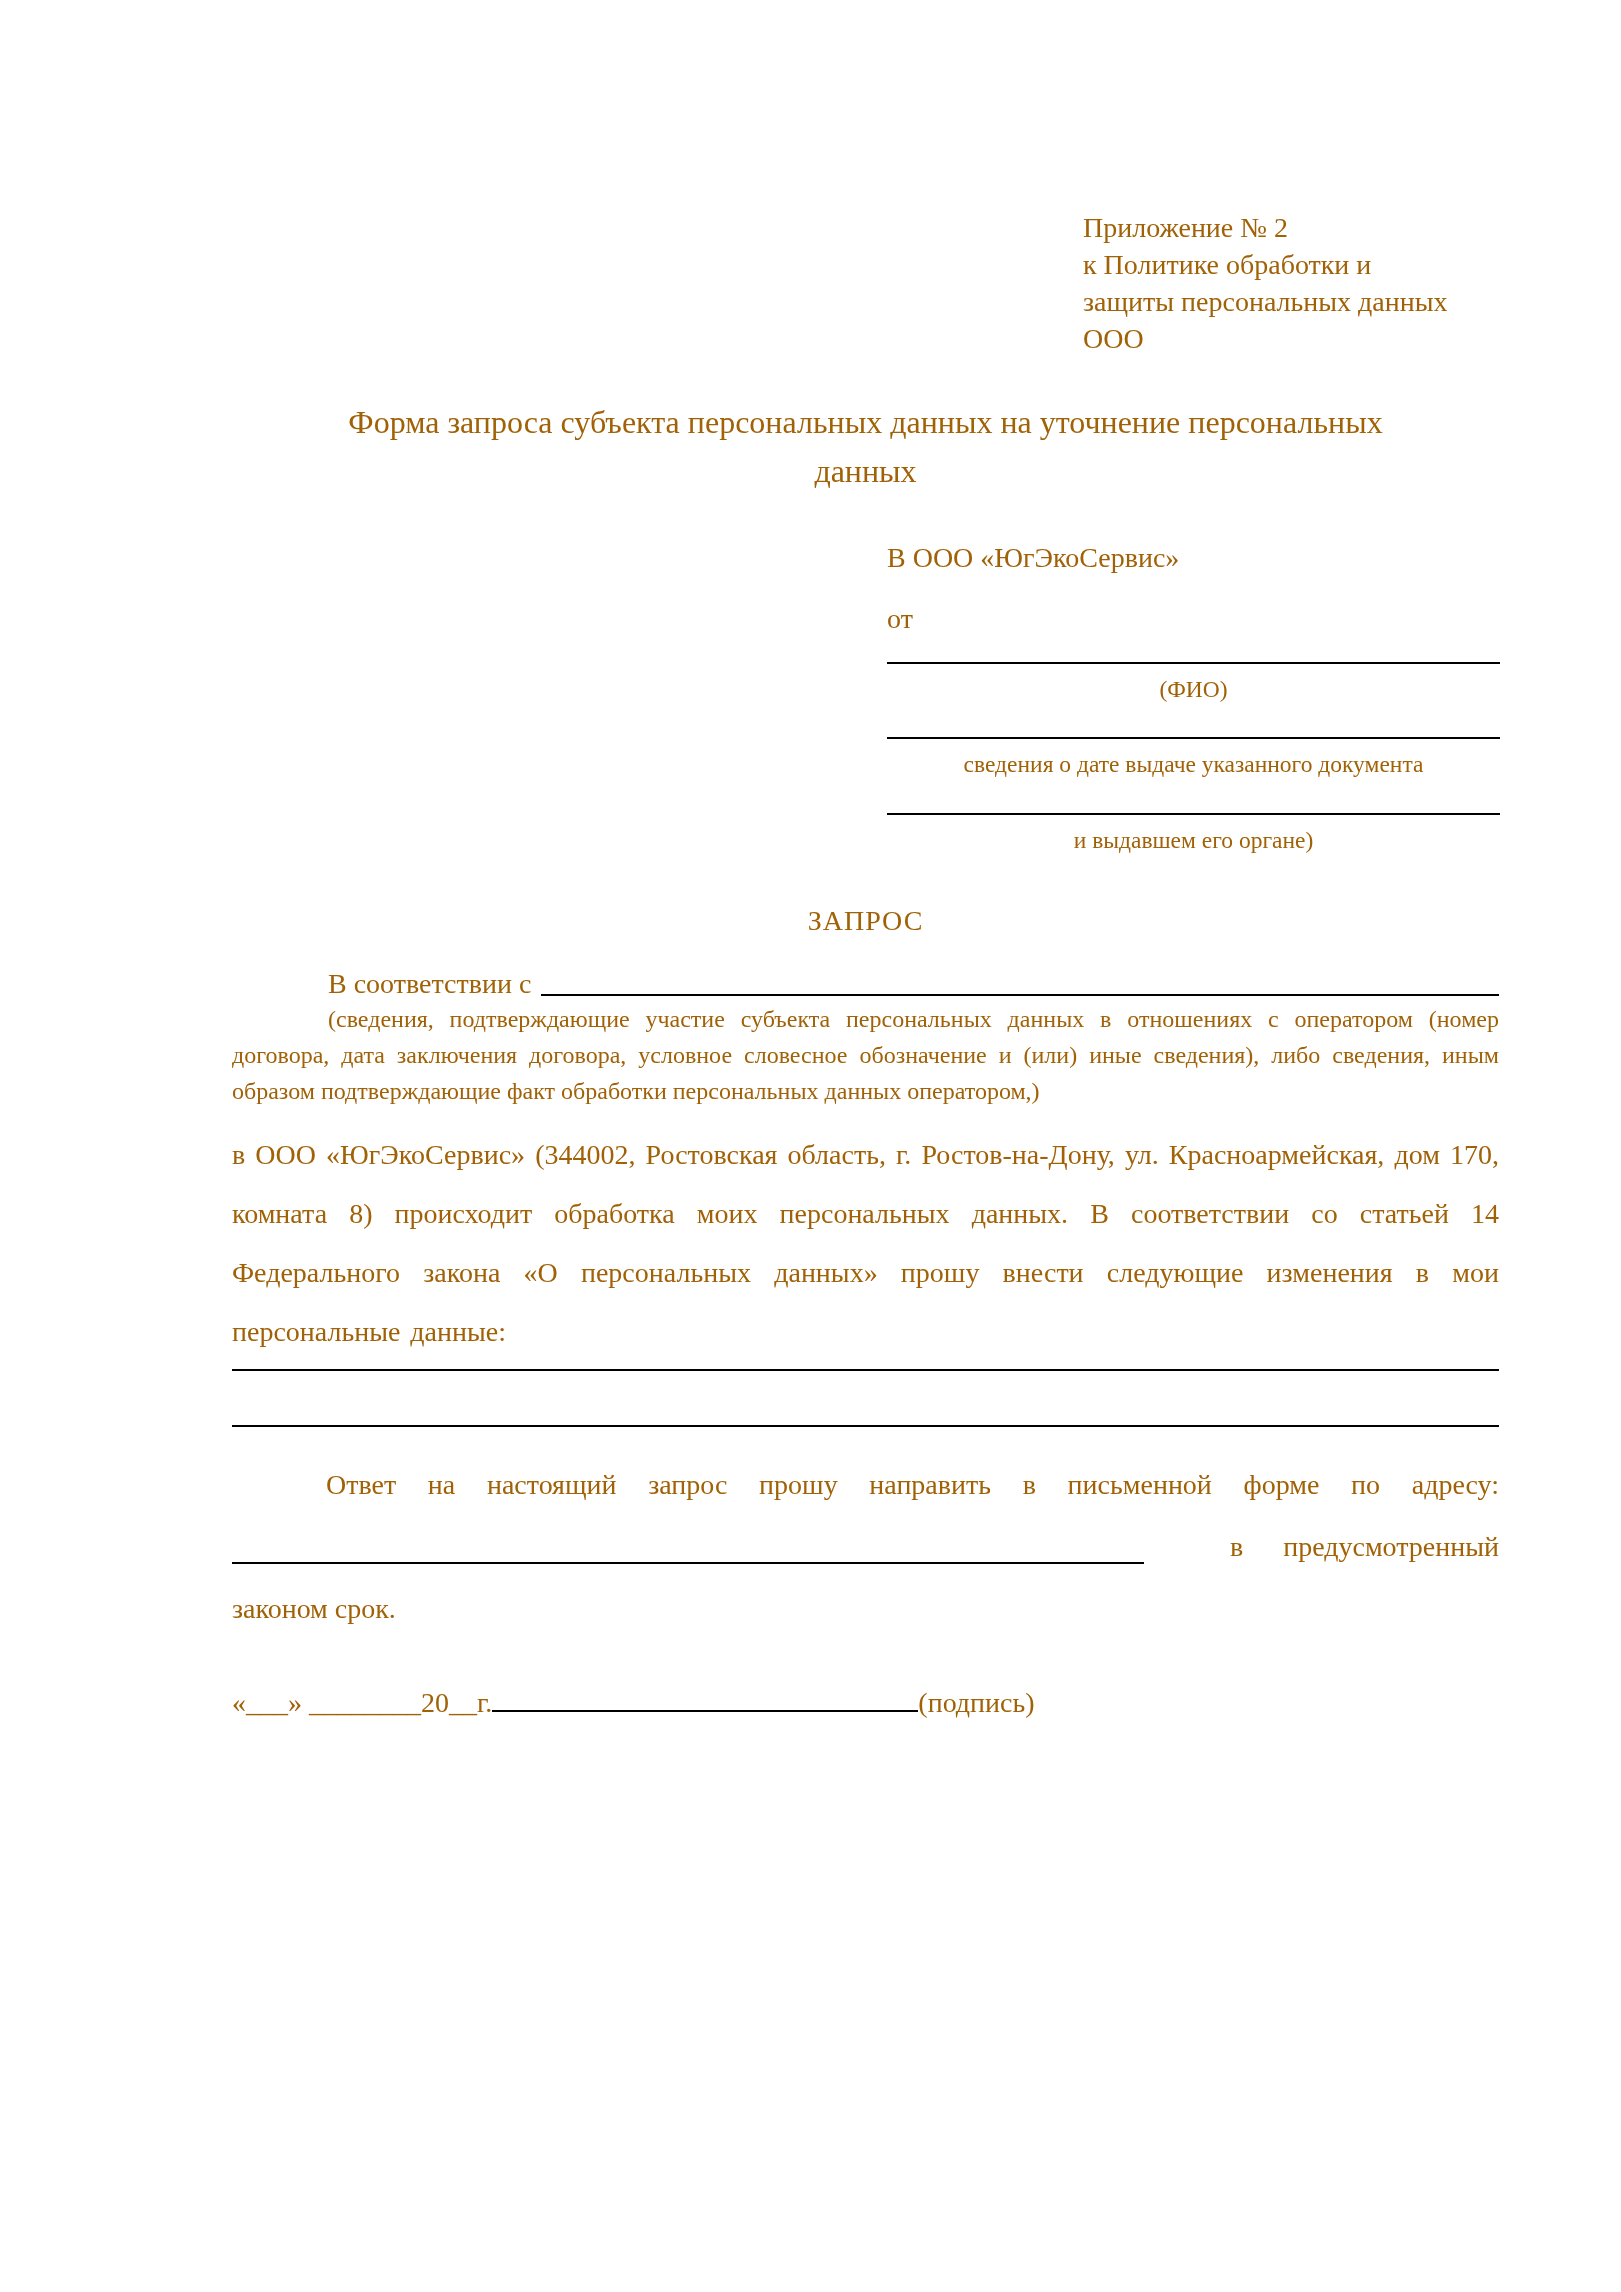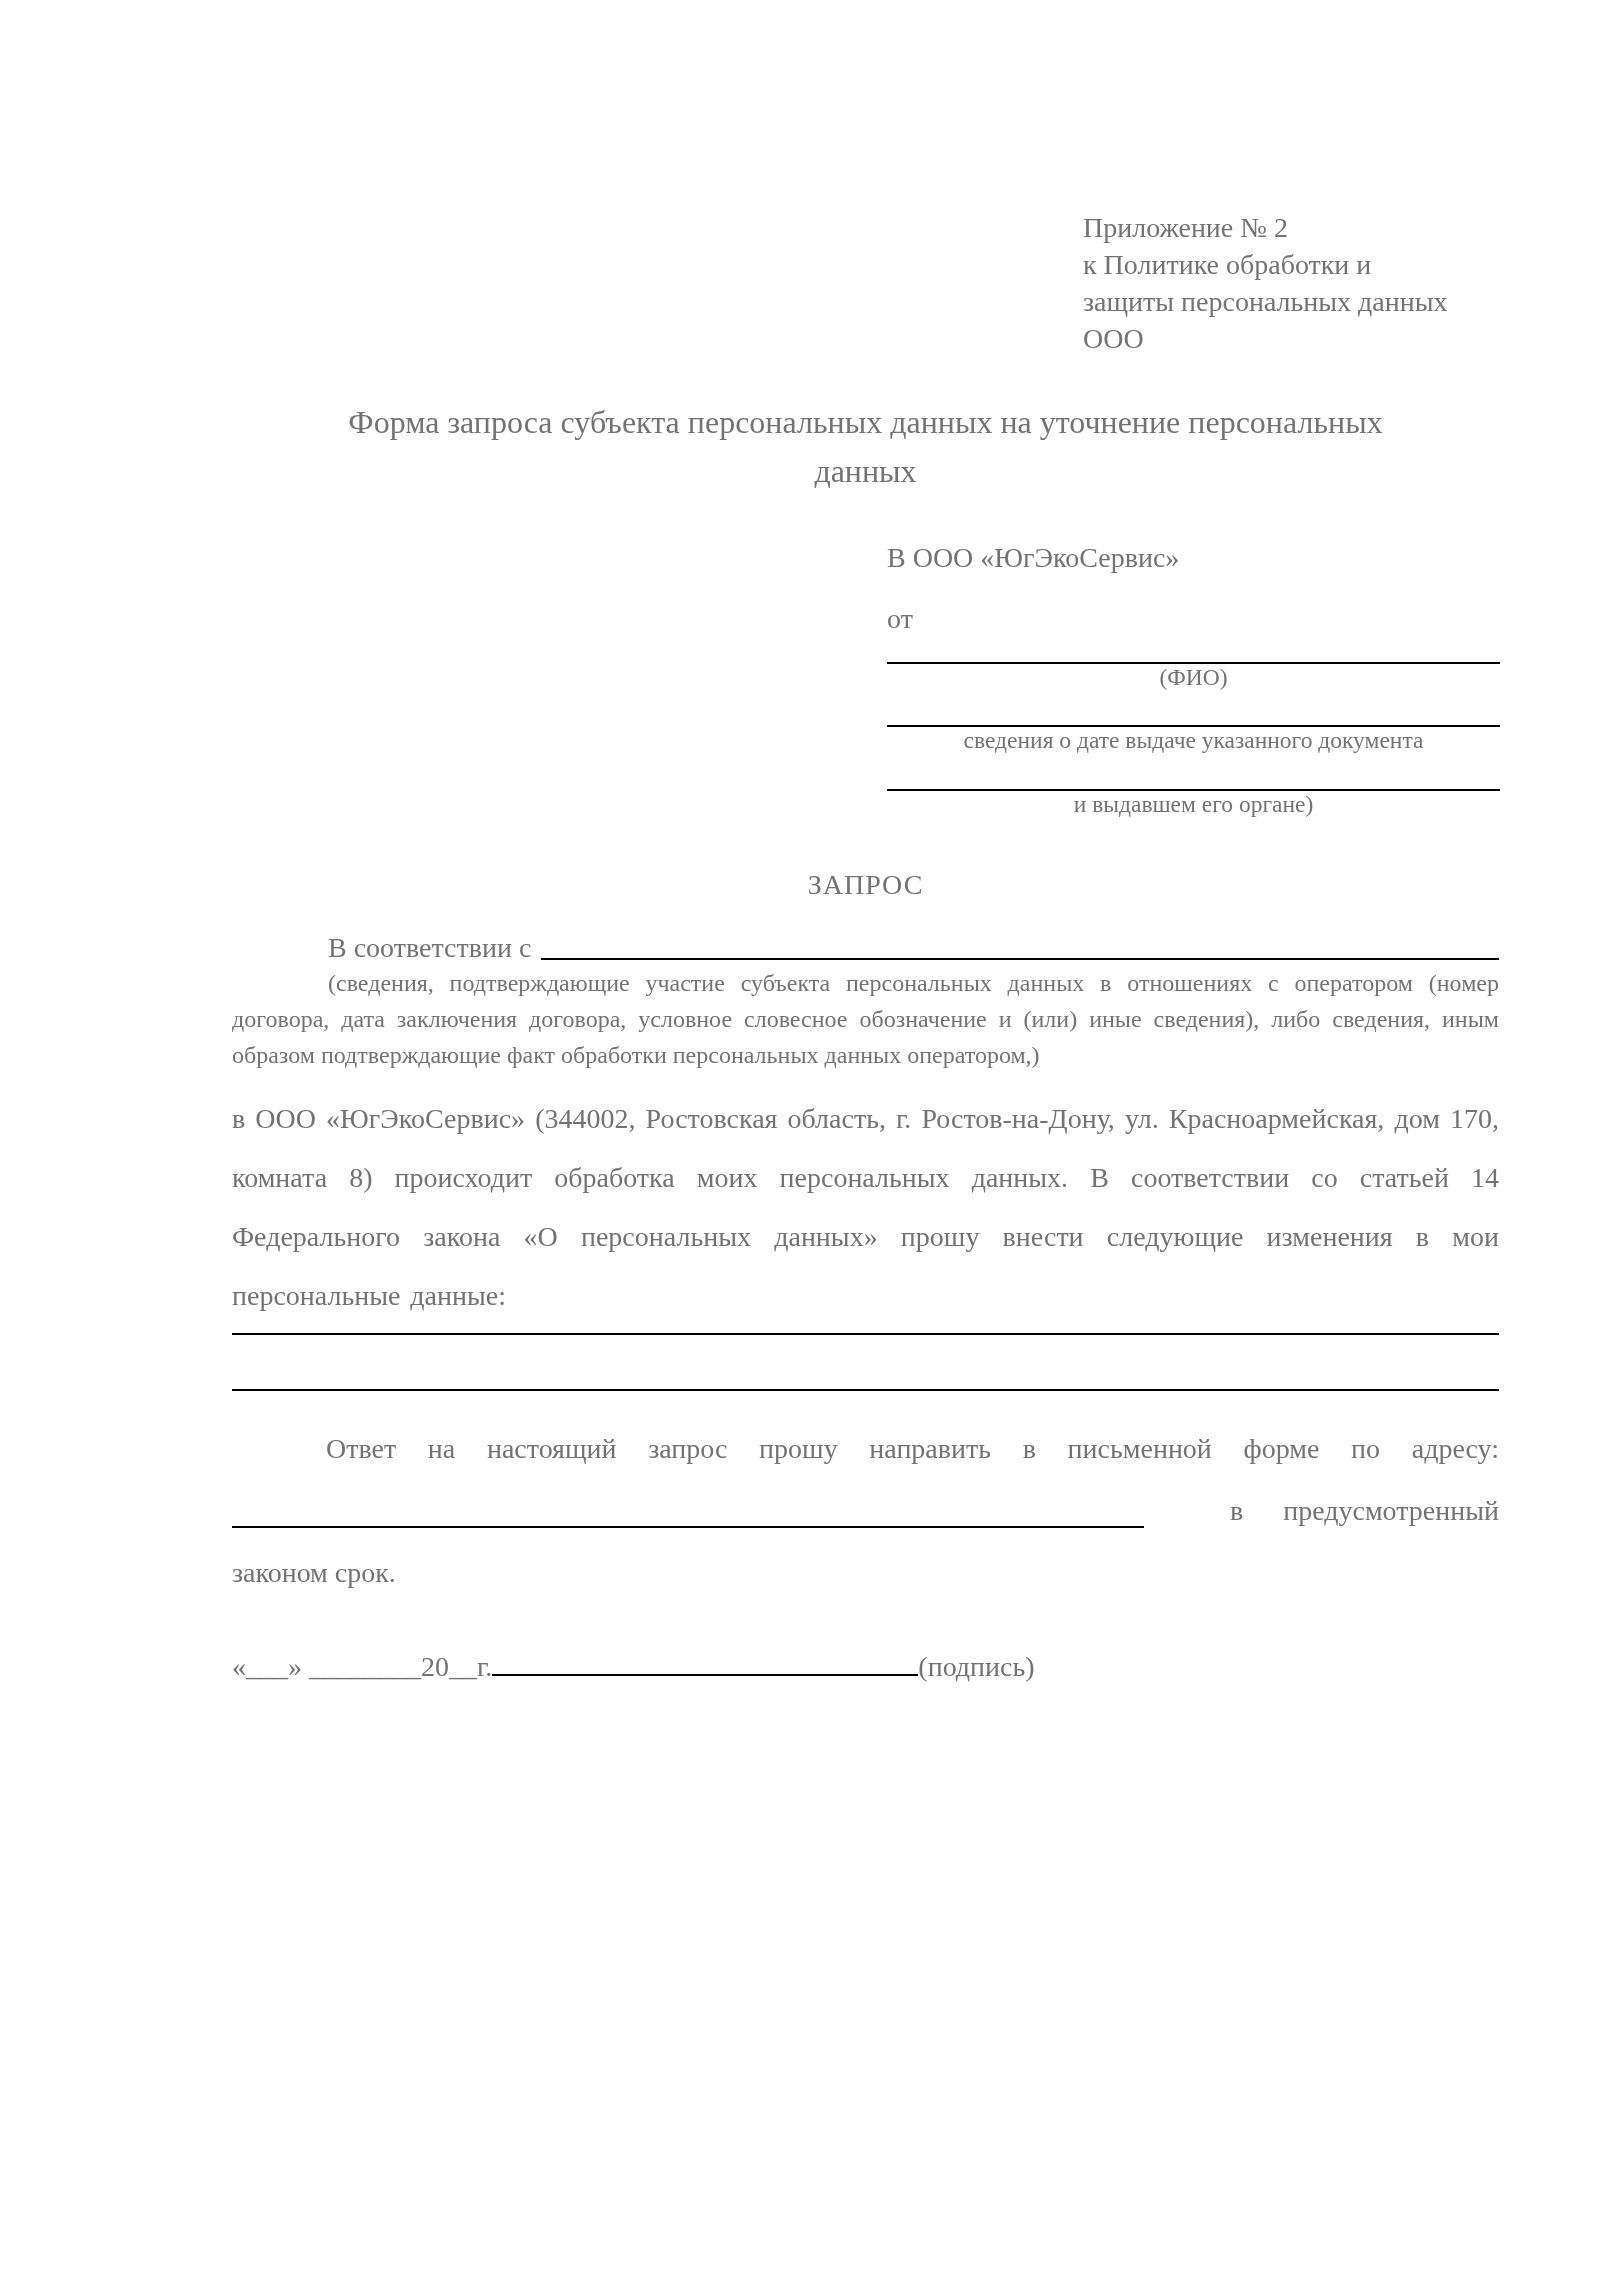--- a/index.html
+++ b/index.html
@@ -1,21 +1,21 @@
 <!DOCTYPE html>
 <html lang="ru"><head>
 <meta charset="utf-8">
 <style>
   html, body { margin: 0; padding: 0; background: #ffffff; }
   .page {
     position: relative;
     width: 1621px;
     height: 2293px;
     background: #ffffff;
-    color: #737373;
+    color: #a16207;
     font-family: "Liberation Serif", "DejaVu Serif", serif;
     font-size: 28px;
     box-sizing: border-box;
     padding: 209px 122px 0 232px;
     overflow: hidden;
   }
   .content { width: 1267px; }
 
   
   .annex { margin-left: 851px; width: 421px; line-height: 37px; }
@@ -30,21 +30,21 @@
     line-height: 49px;
   }
 
   
   .addressee { margin-left: 655px; width: 613px; margin-top: 44px; }
   .addr-to   { line-height: 35px; }
   .addr-from { margin-top: 25.5px; line-height: 35px; }
   .field        { margin-top: 34px; }
   .field-first  { margin-top: 26.5px; }
   .field-line   { height: 0; border-bottom: 2px solid #000; }
-  .field-caption{ font-size: 23.5px; line-height: 27.4px; text-align: center; }
+  .field-caption{ font-size: 23.5px; line-height: 27.4px; text-align: center; margin-top: 12px; }
 
   .request-heading { margin-top: 49px; text-align: center; line-height: 35px; letter-spacing: 1px; }
 
   
   .accordance-line { margin-top: 28px; display: flex; line-height: 35px; }
   .accordance-lead { padding-left: 96px; white-space: nowrap; }
   .accordance-blank { flex: 1 1 auto; border-bottom: 2px solid #000; margin: 0 0 4.9px 9.8px; }
 
   .accordance-caption {
     font-size: 24px;

